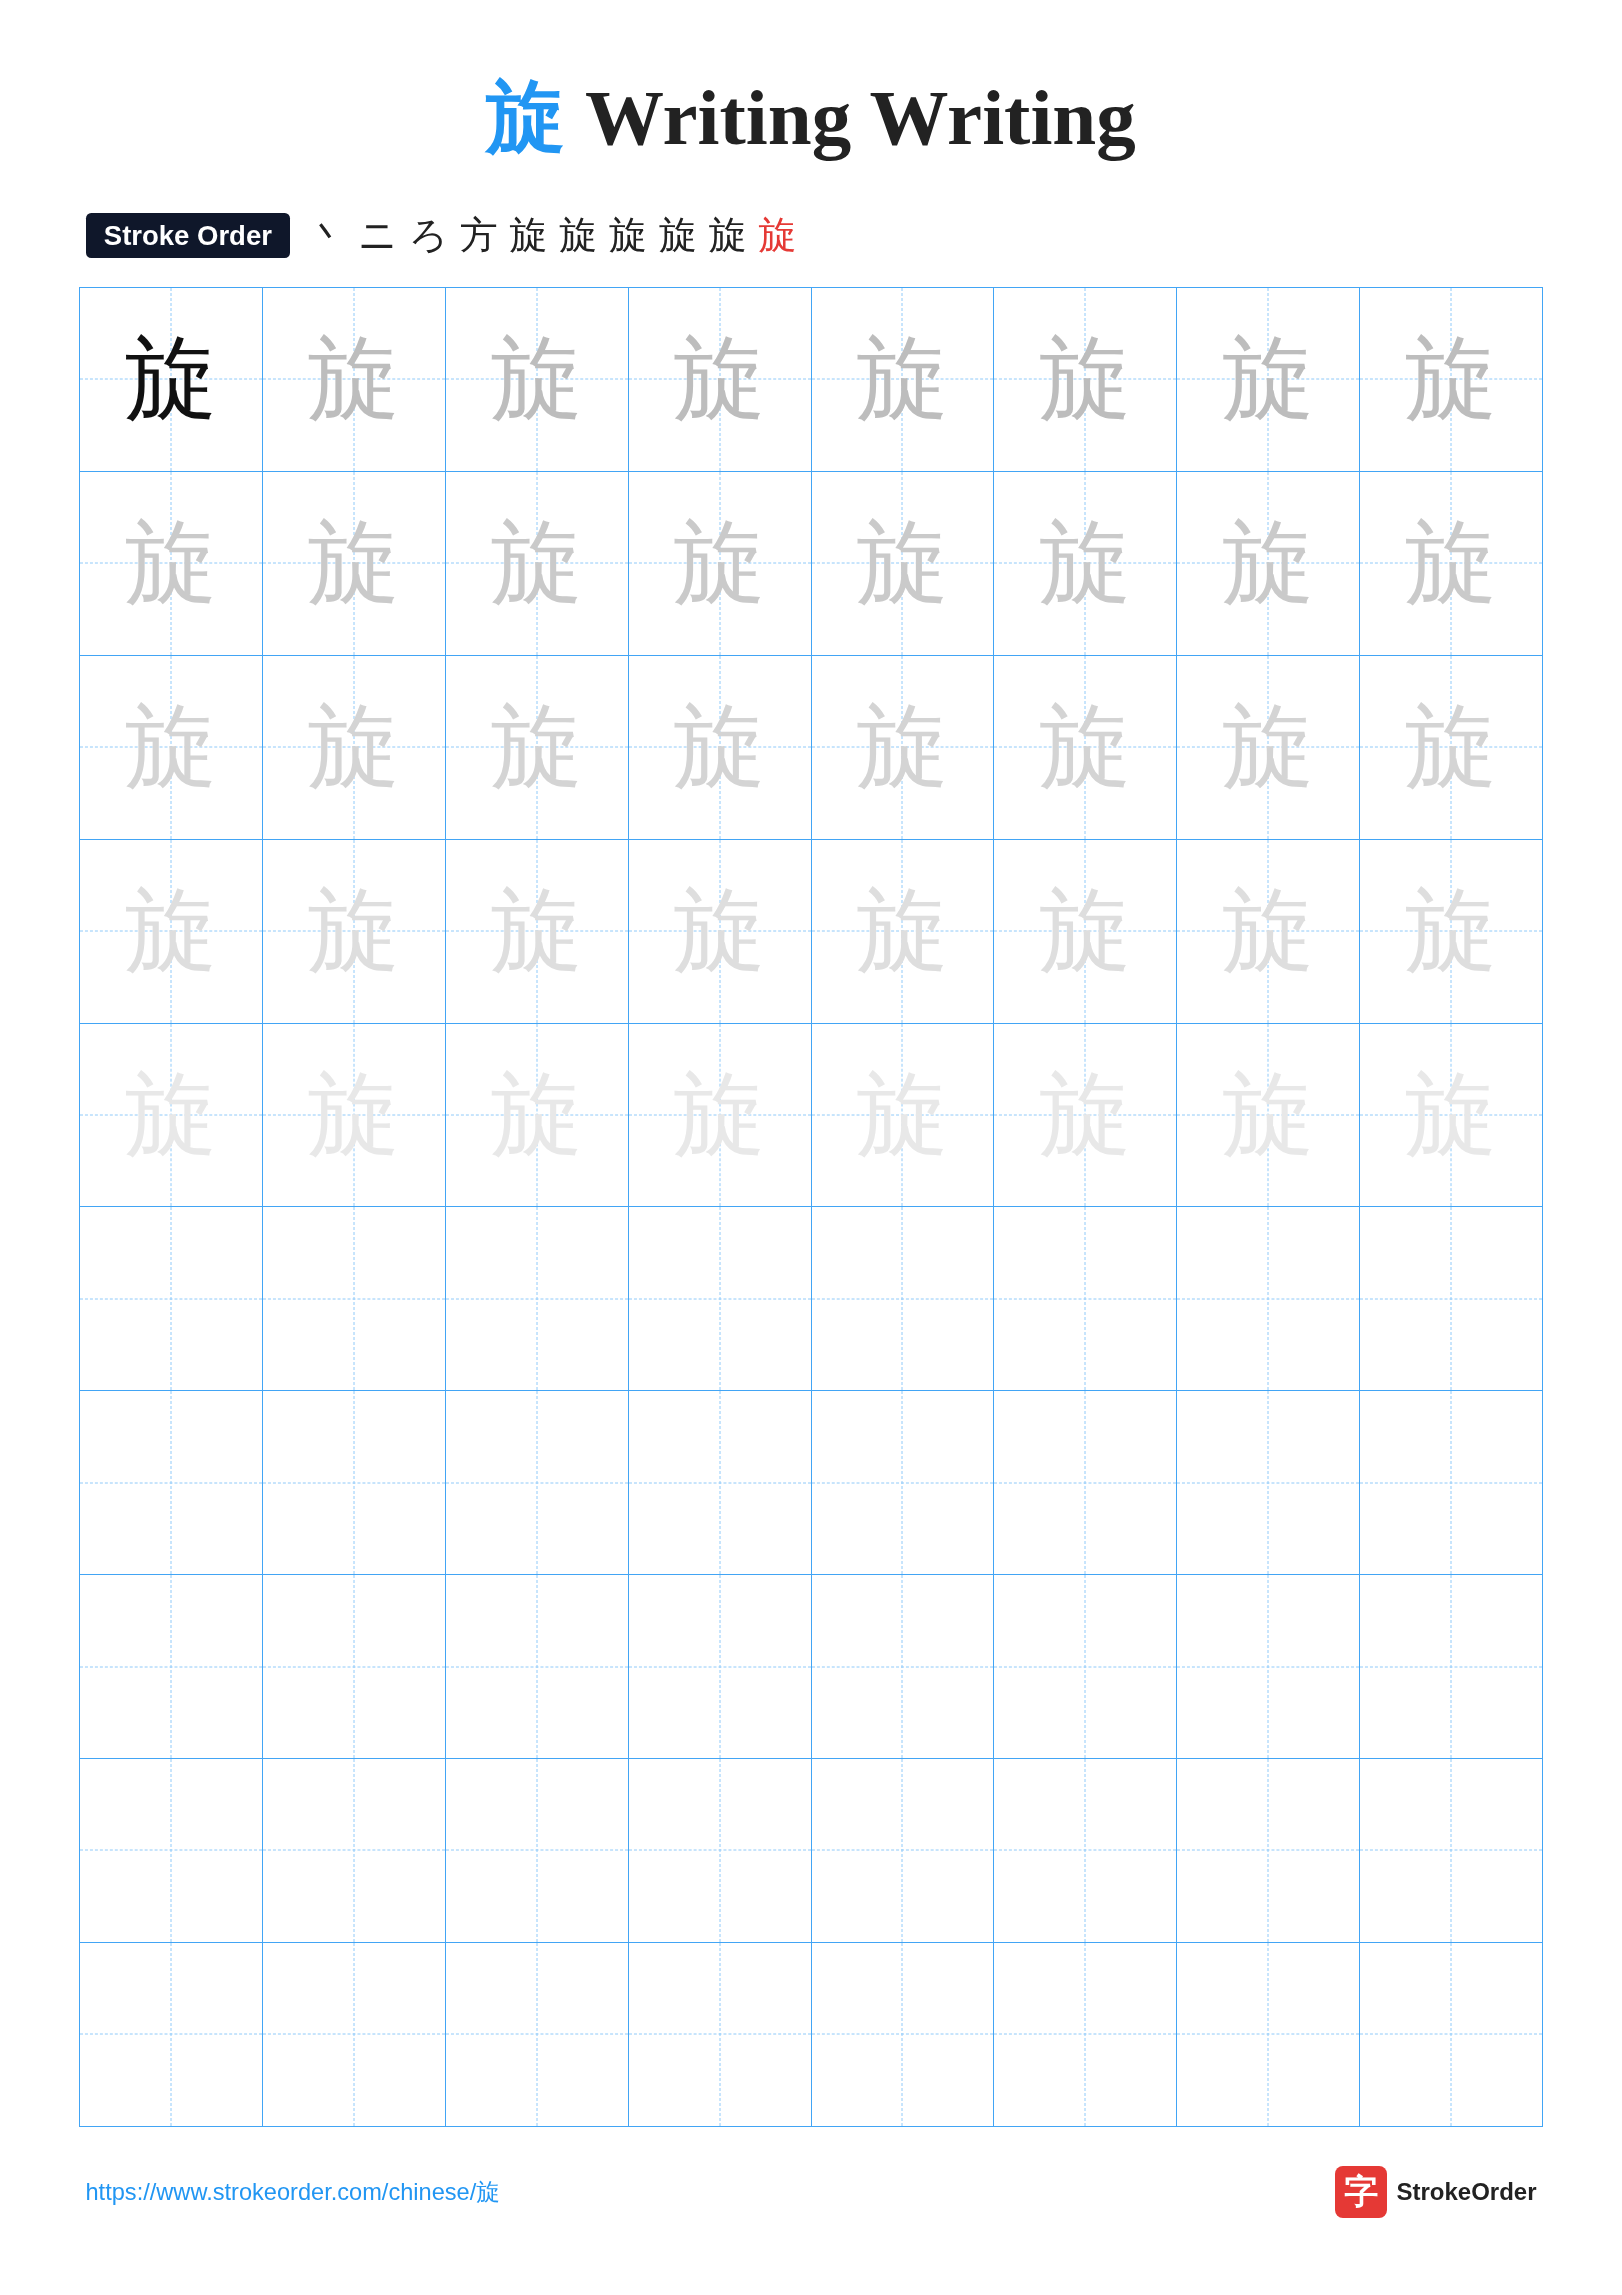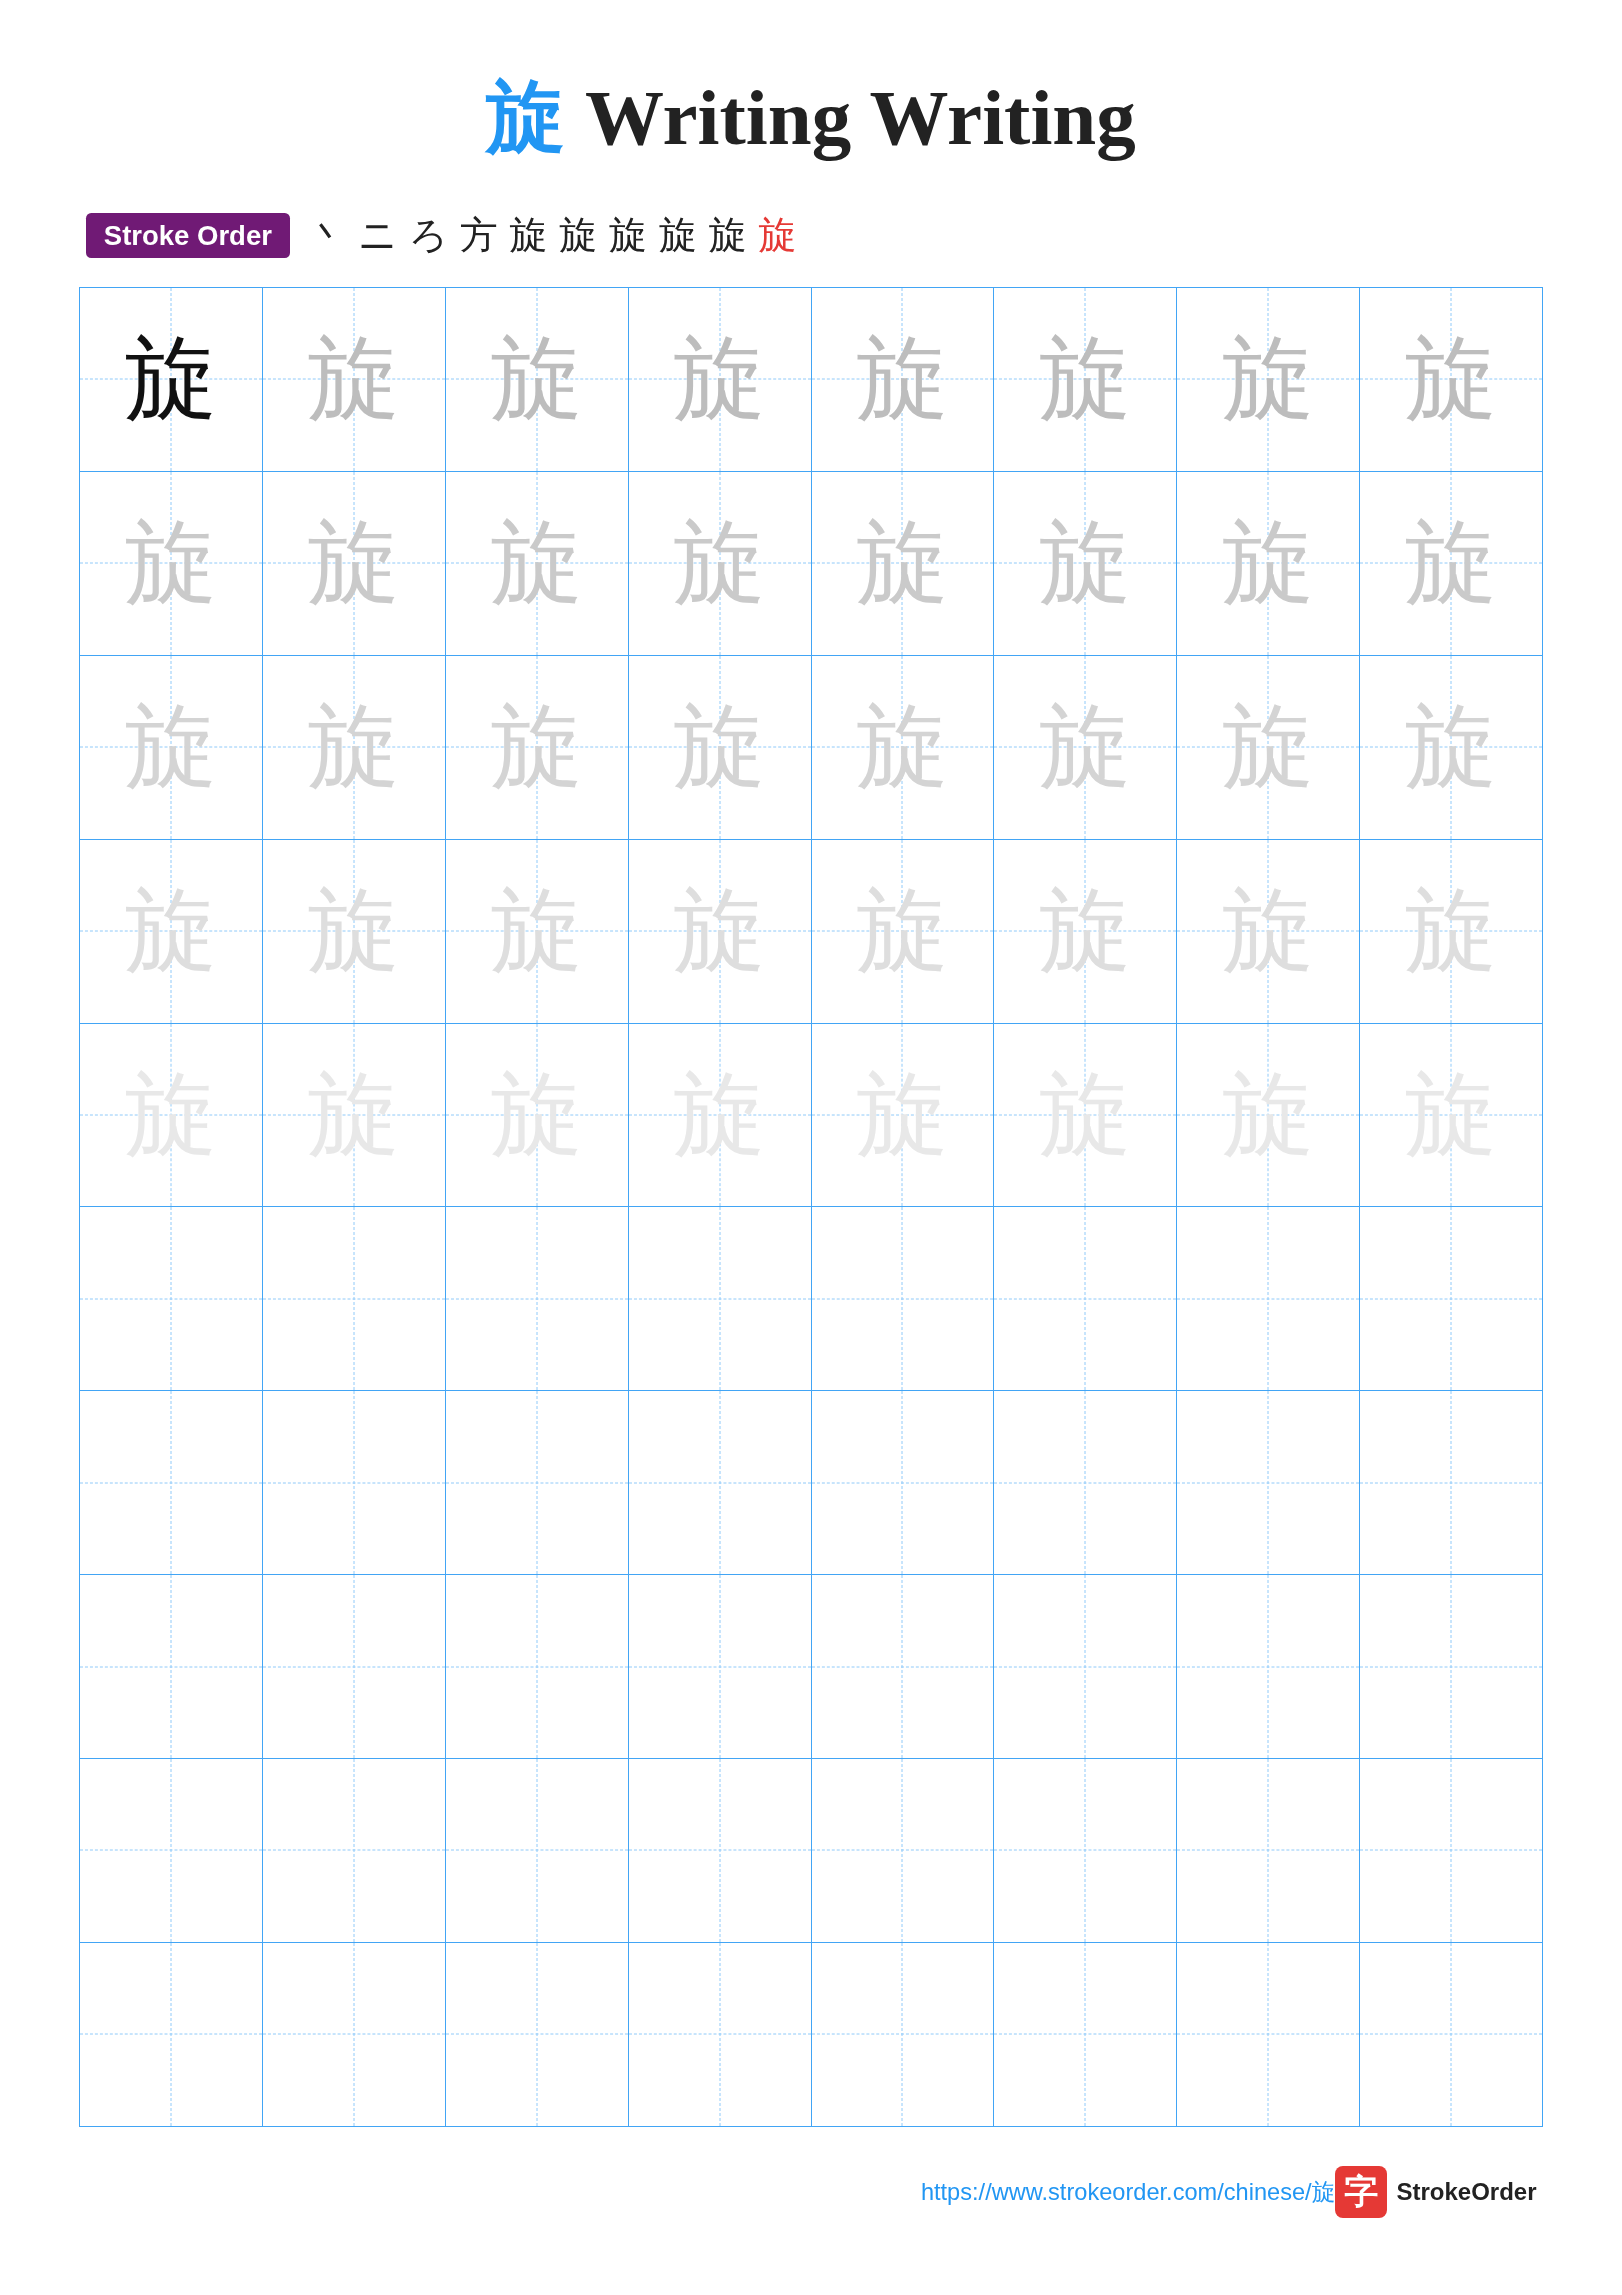--- a/index.html
+++ b/index.html
@@ -33,21 +33,21 @@
 
     .stroke-order-row {
       display: flex;
       align-items: center;
       gap: 18.3px;
       margin-bottom: 26px;
       padding-left: 6.5px;
     }
 
     .stroke-order-label {
-      background: #701a75;
+      background: #0f172a;
       color: #fff;
       font-size: 27.5px;
       font-weight: bold;
       padding: 6.5px 18.3px;
       border-radius: 5.2px;
       white-space: nowrap;
       font-family: sans-serif;
     }
 
     .stroke-order-chars {
@@ -144,21 +144,21 @@
     .cell-char.light3 {
       color: #d4d4d4;
     }
 
     .cell-char.light4 {
       color: #dedede;
     }
 
     .footer {
       display: flex;
-      justify-content: flex-end;
+      justify-content: space-between;
       align-items: center;
       margin-top: 39px;
       padding: 0 6.5px;
     }
 
     .footer-url {
       color: #2196F3;
       font-size: 23.6px;
       font-family: sans-serif;
     }

